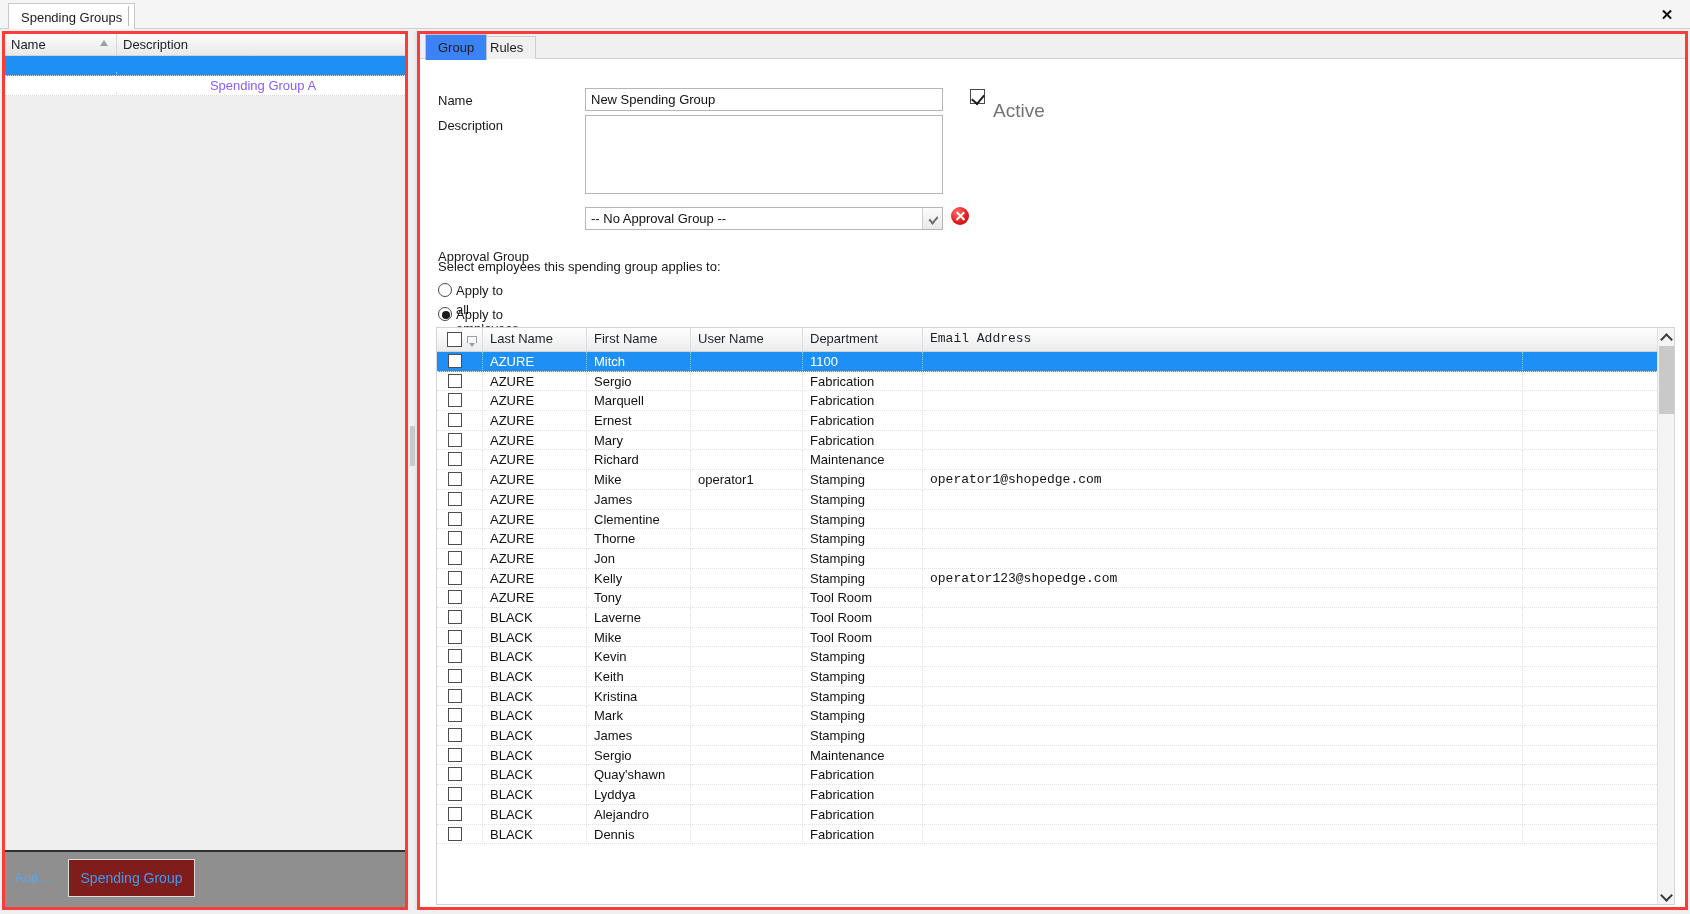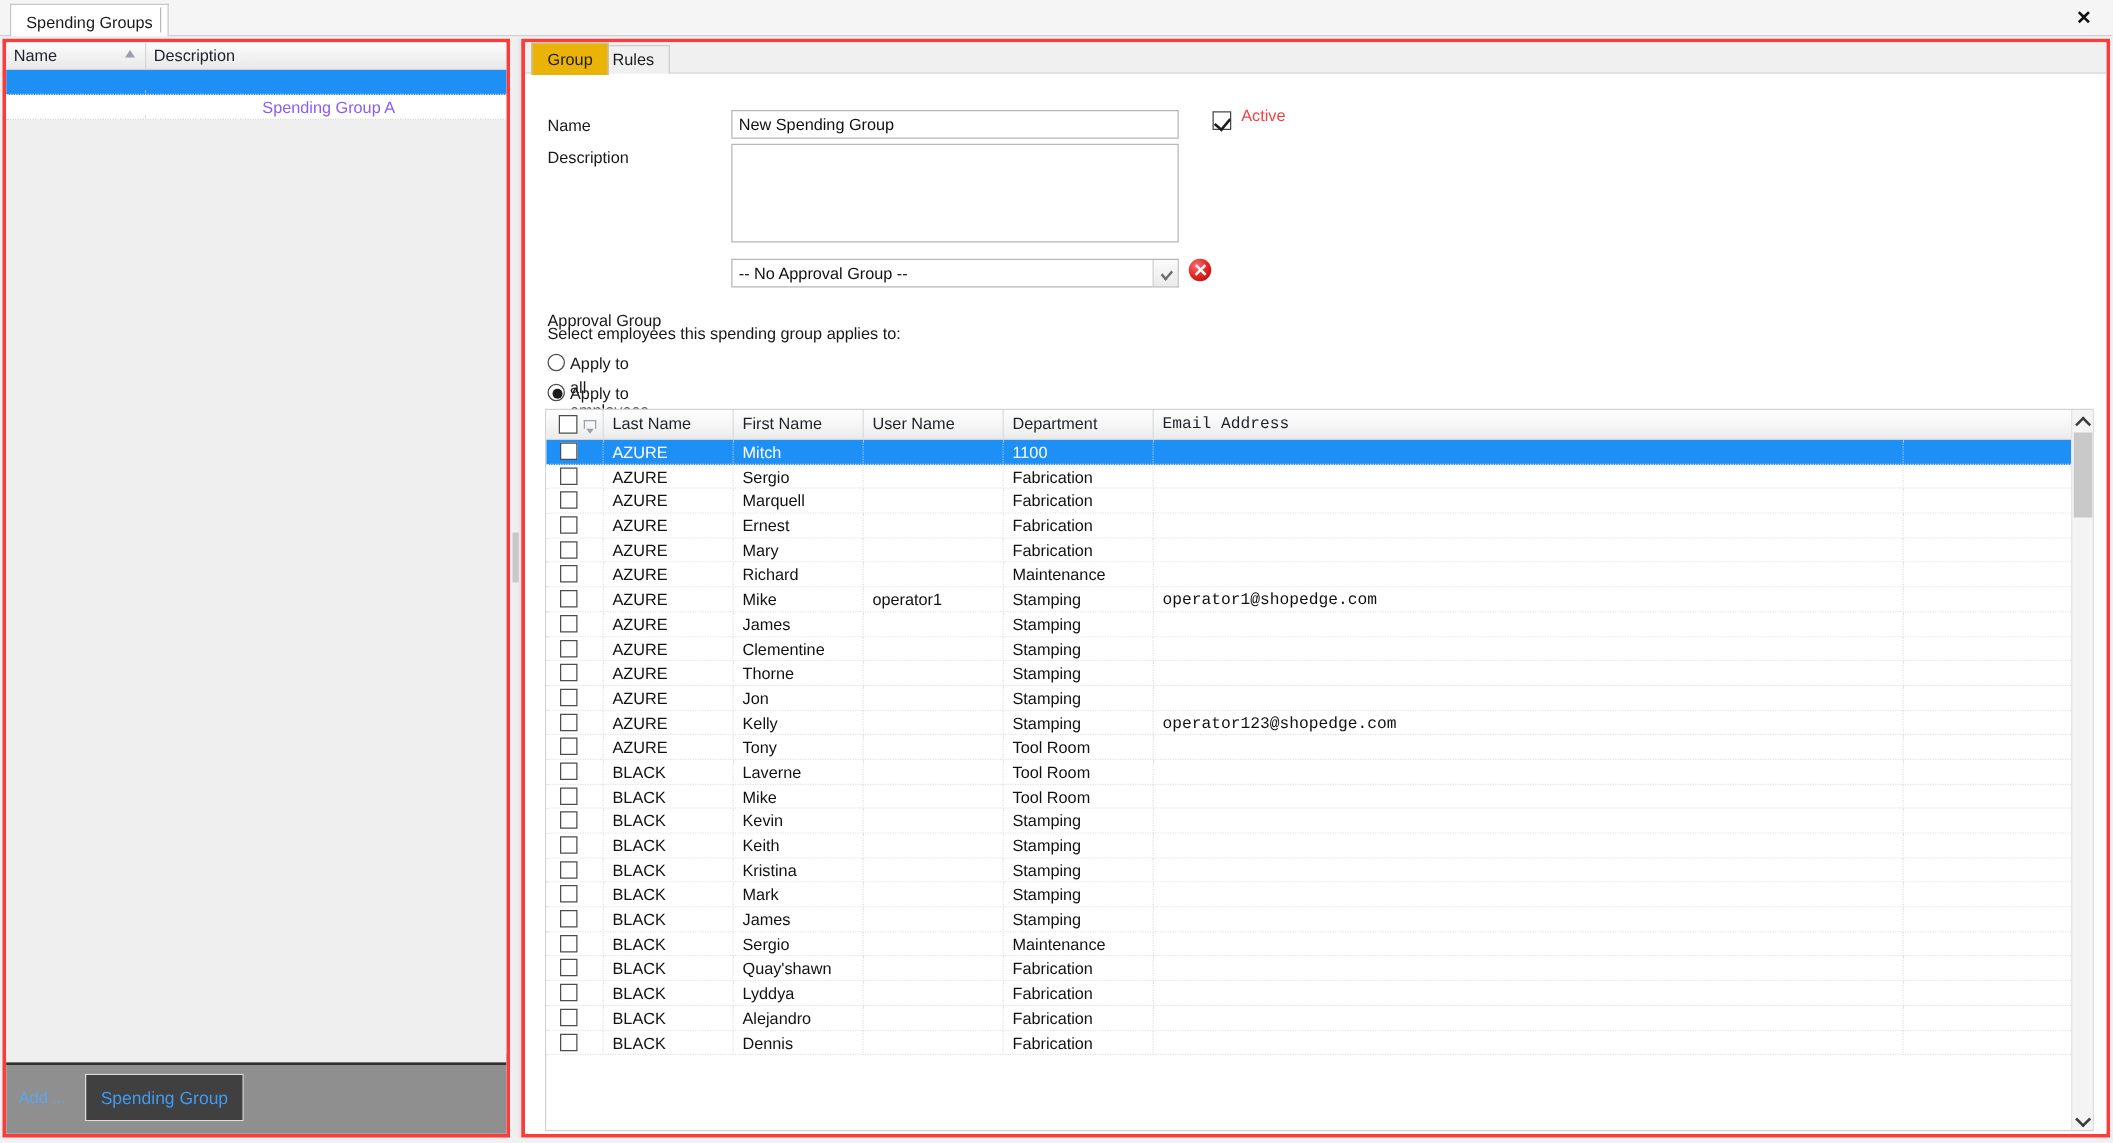--- a/index.html
+++ b/index.html
@@ -145,21 +145,21 @@
     position: absolute;
     left: 10px; top: 18px;
     color: #5aa7ef;
     font-size: 13px;
     cursor: pointer;
   }
   #add-spending-group-btn {
     position: absolute;
     left: 63px; top: 7px;
     width: 127px; height: 38px;
-    background: #404040;
+    background: #7f1d1d;
     border: 1px solid #dcdcdc;
     color: #3f9bf2;
     font-size: 14px;
     font-family: "Liberation Sans", sans-serif;
     cursor: pointer;
   }
 
   
   #splitter {
     position: absolute;
@@ -203,21 +203,21 @@
     line-height: 22px;
     padding: 0 12px;
     font-size: 13px;
     background: #f0f0f0;
     border: 1px solid #cccccc;
     border-bottom: none;
     cursor: pointer;
     color: #1d1d1d;
   }
   .tab.active {
-    background: #eab308;
+    background: #3b82f6;
     border-color: #c2c2c2;
     top: 0;
     height: 26px;
     line-height: 25px;
     z-index: 2;
   }
   #tab-group { left: 5px; }
   #tab-rules { left: 57px; }
 
   #form-area {
@@ -321,23 +321,23 @@
     content: "";
     position: absolute;
     left: 3px; top: 2px;
     width: 6px; height: 10px;
     border-right: 2px solid #1b1b1b;
     border-bottom: 2px solid #1b1b1b;
     transform: rotate(40deg);
   }
   #lbl-active {
     position: absolute;
-    left: 573px; top: 26px;
-    font-size: 13px;
-    color: #ef4444;
+    left: 573px; top: 41px;
+    font-size: 19px;
+    color: #737373;
   }
 
   #select-emp-hint {
     position: absolute;
     left: 18px; top: 200px;
     font-size: 13px;
     color: #181818;
   }
 
   .radio-row { position: absolute; left: 18px; height: 19px; cursor: pointer; }

